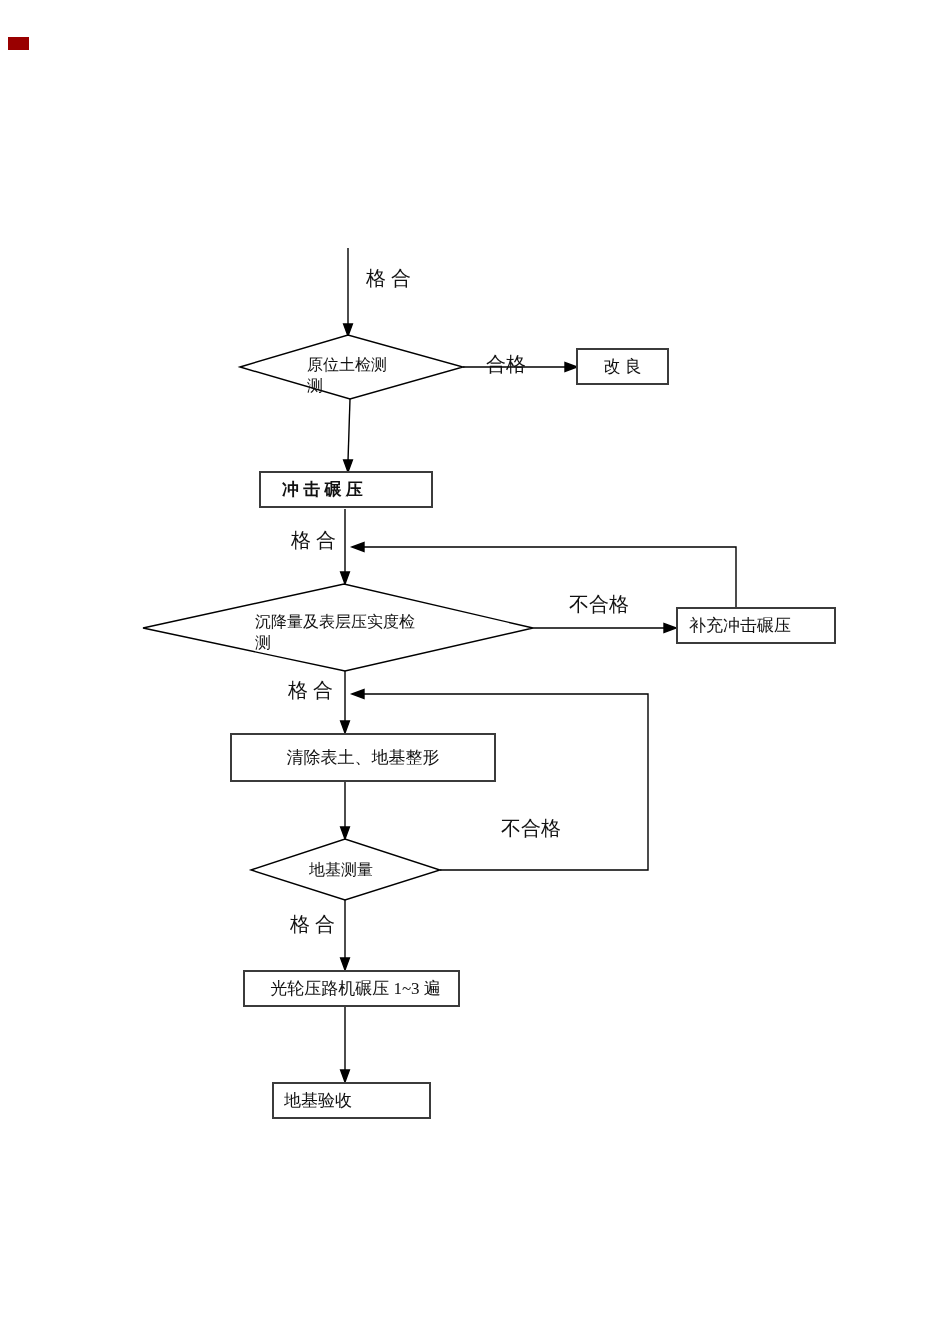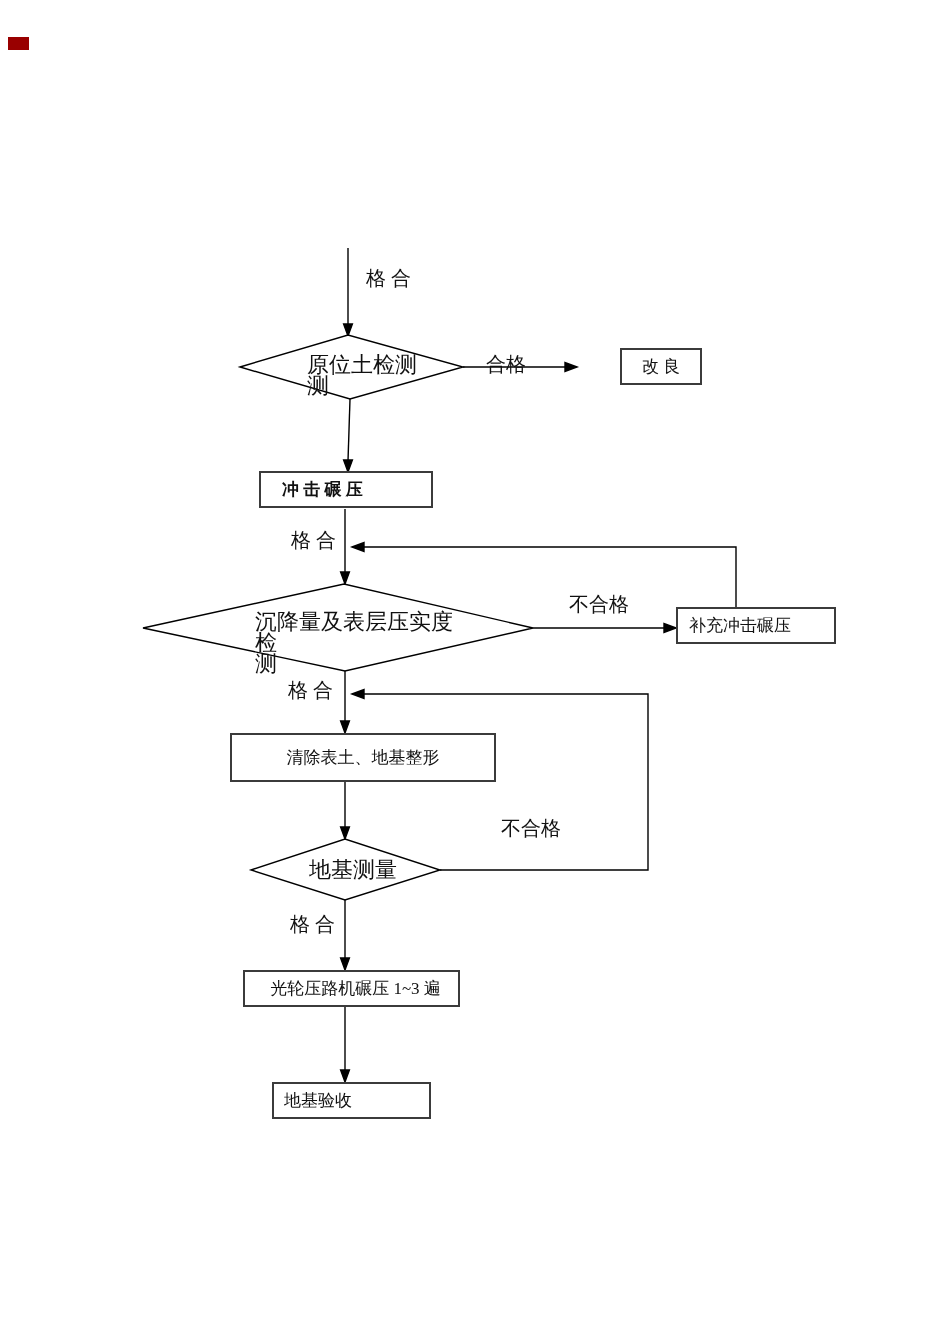--- a/index.html
+++ b/index.html
@@ -9,21 +9,21 @@
   }
   .wires{position:absolute;left:0;top:0;width:950px;height:1344px;}
   .node{
     position:absolute;box-sizing:border-box;border:2px solid #3b3b3b;background:#ffffff;
     display:flex;align-items:center;font-size:17px;line-height:21px;white-space:pre-line;
     z-index:2;
   }
   .node.center{justify-content:center;}
   .node.left{justify-content:flex-start;}
   .dtext{
-    position:absolute;font-size:22px;line-height:21px;white-space:pre-line;z-index:3;
+    position:absolute;font-size:16px;line-height:21px;white-space:pre-line;z-index:3;
   }
   .lbl{
     position:absolute;font-size:20px;line-height:19px;white-space:nowrap;z-index:3;
   }
   .red-marker{
     position:absolute;left:8px;top:37px;width:21px;height:13px;background:#990000;z-index:4;
   }
 </style>
 </head>
 <body>
@@ -78,21 +78,21 @@
       <line x1="345" y1="1007" x2="345" y2="1071"></line>
       <polygon points="345,1082 340.6,1070 349.4,1070" fill="#000"></polygon>
     </g>
 
     <polygon points="240,367 348,335 463,367 350,399" fill="#ffffff"></polygon>
     <polygon points="143,628 344,584 533,628 345,671" fill="#ffffff"></polygon>
     <polygon points="251,870 345,839 440,870 345,900" fill="#ffffff"></polygon>
   </svg>
 
 
-  <div class="node center" style="left:576px;top:348px;width:82px;height:37px;margin-left:44px;">改  良</div>
+  <div class="node center" style="left:576px;top:348px;width:93px;height:37px;">改  良</div>
 
   <div class="node left" style="left:259px;top:471px;width:174px;height:37px;padding-left:21px;font-weight:bold;">冲 击 碾  压</div>
 
   <div class="node left" style="left:676px;top:607px;width:160px;height:37px;padding-left:11px;">补充冲击碾压</div>
 
   <div class="node center" style="left:230px;top:733px;width:266px;height:49px;">清除表土、地基整形</div>
 
   <div class="node center" style="left:243px;top:970px;width:217px;height:37px;padding-left:8px;">光轮压路机碾压 1~3 遍</div>
 
   <div class="node left" style="left:272px;top:1082px;width:159px;height:37px;padding-left:10px;">地基验收</div>

